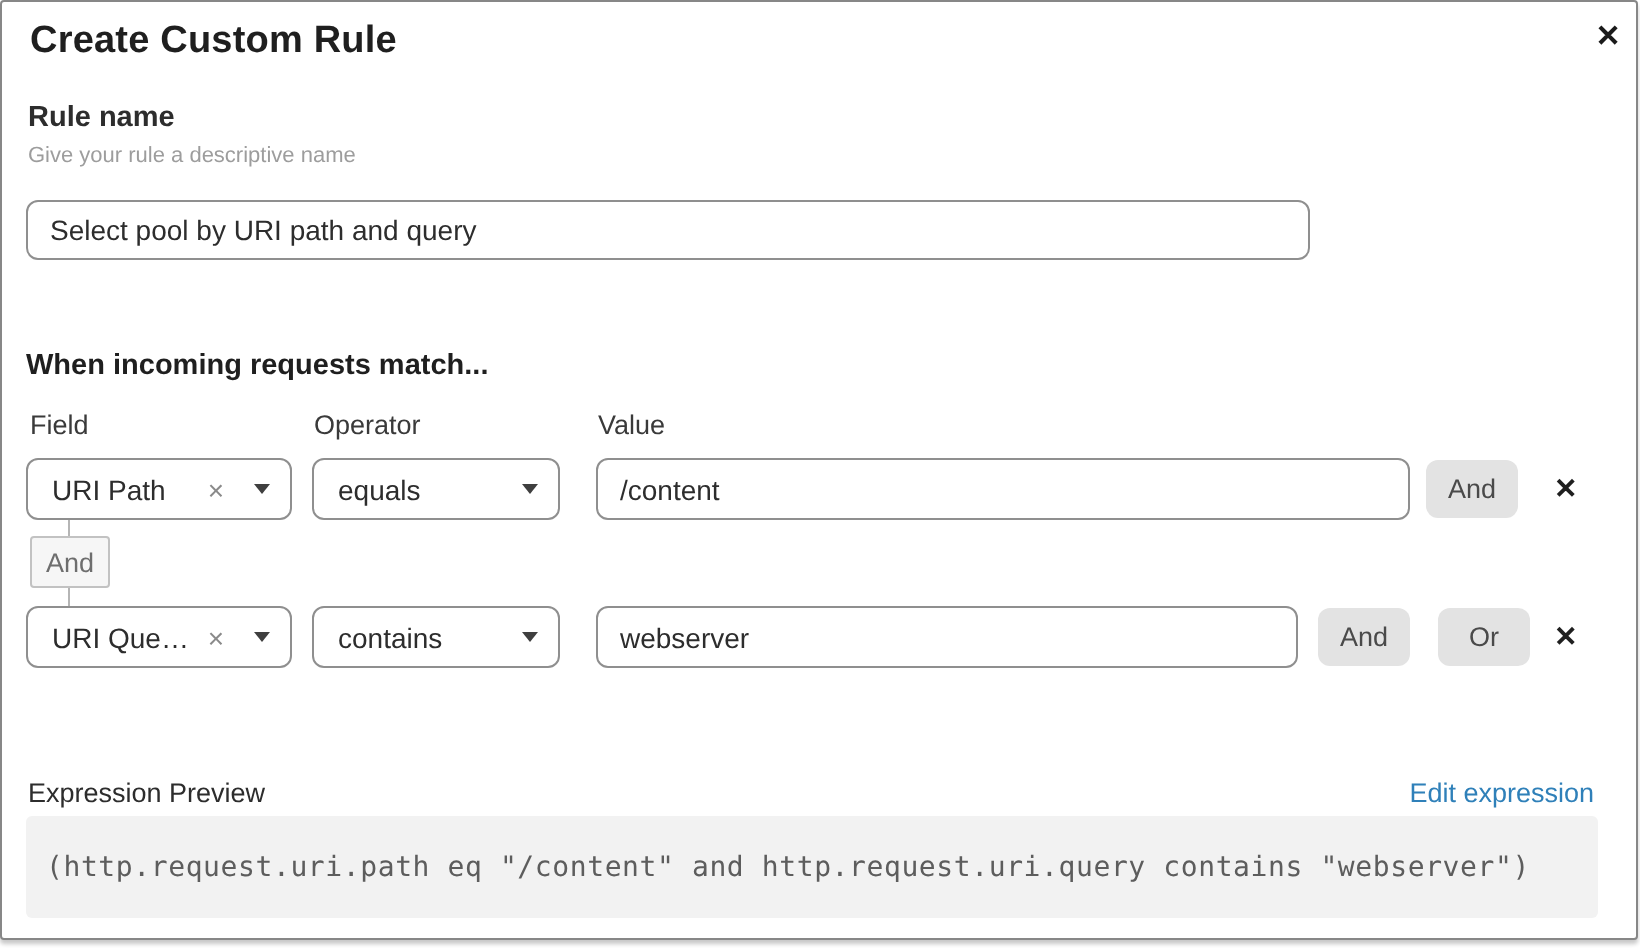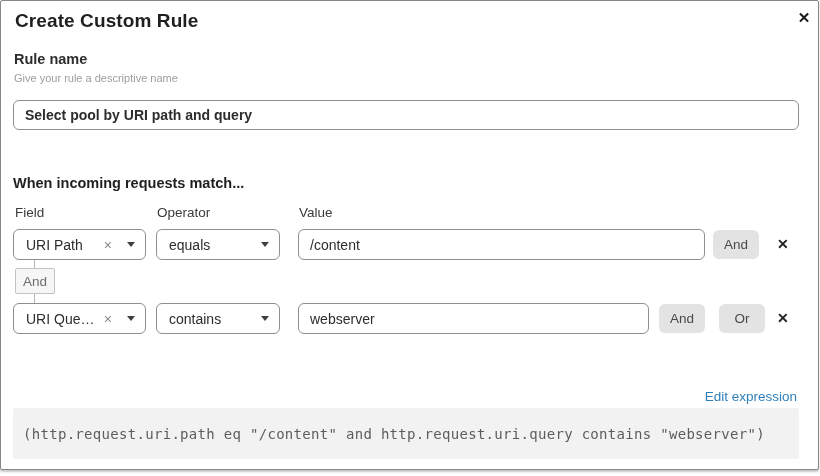--- a/index.html
+++ b/index.html
@@ -38,21 +38,21 @@
   .text-input {
     border: 1px solid #8f8f8f;
     border-radius: 6px;
     background: #fff;
     font-family: "Liberation Sans", sans-serif;
     font-size: 14px;
     color: #2d2d2d;
     padding: 0 11px;
     outline: none;
   }
-  .rule-input { left: 12px; top: 99px; width: 786px; height: 30px; font-weight: bold; }
+  .rule-input { left: 12px; top: 99px; width: 642px; height: 30px; }
 
   .match-heading { left: 12px; top: 174px; font-size: 14.5px; font-weight: 700; color: #1f1f1f; }
 
   .col-label { top: 204px; font-size: 13.5px; color: #3a3a3a; text-align: center; }
   .col-field    { left: 14px; }
   .col-operator { left: 156px; }
   .col-value    { left: 298px; }
 
   .select {
     border: 1px solid #8f8f8f;
@@ -182,18 +182,19 @@
   </div>
   <div class="abs select row2 operator-select">
     <span class="sel-text">contains</span>
     <span class="caret"></span>
   </div>
   <input class="abs text-input value-input-2" type="text" value="webserver" style="">
   <button class="abs gray-btn and-btn-2">And</button>
   <button class="abs gray-btn or-btn-2">Or</button>
   <span class="abs remove-x remove-2">✕</span>
 
+  <div class="abs expr-label">Expression Preview</div>
   <a class="abs expr-link" href="#">Edit expression</a>
   <div class="abs code-box">
     <span class="code-text">(http.request.uri.path eq "/content" and http.request.uri.query contains "webserver")</span>
   </div>
 
 </div>
 
 </body></html>

